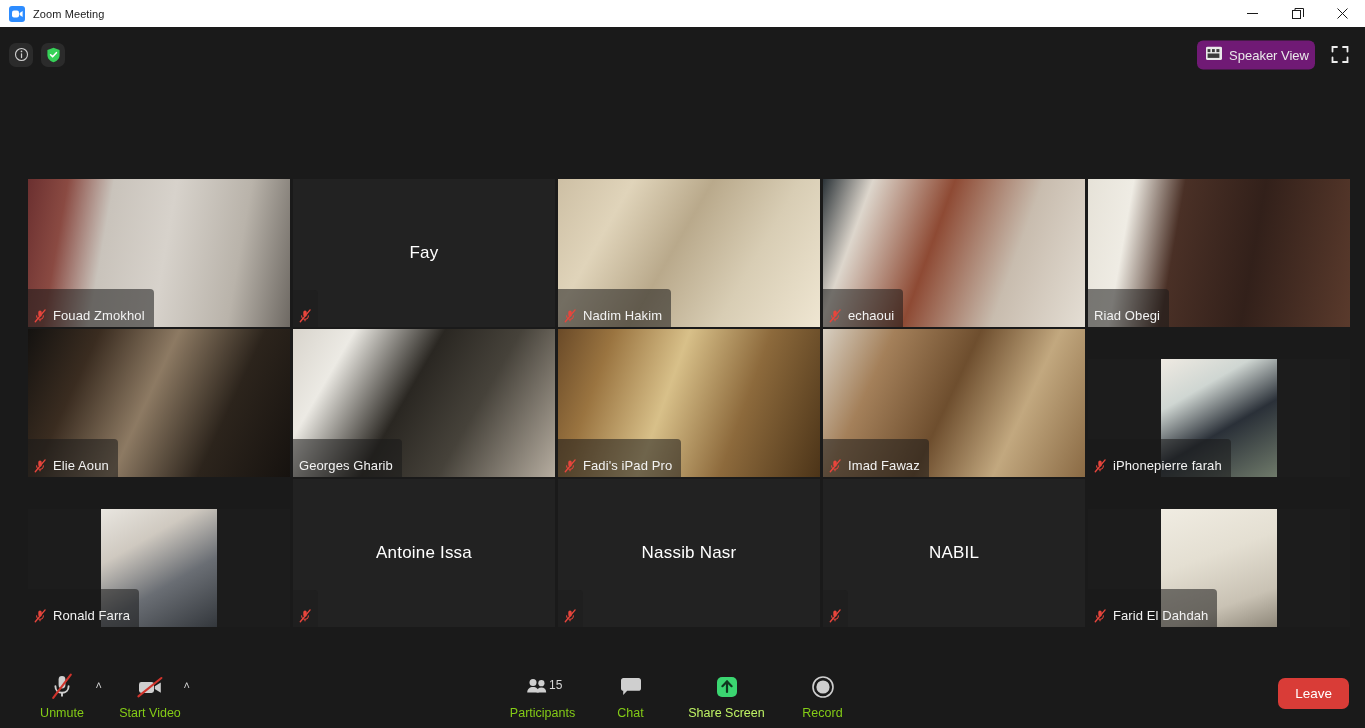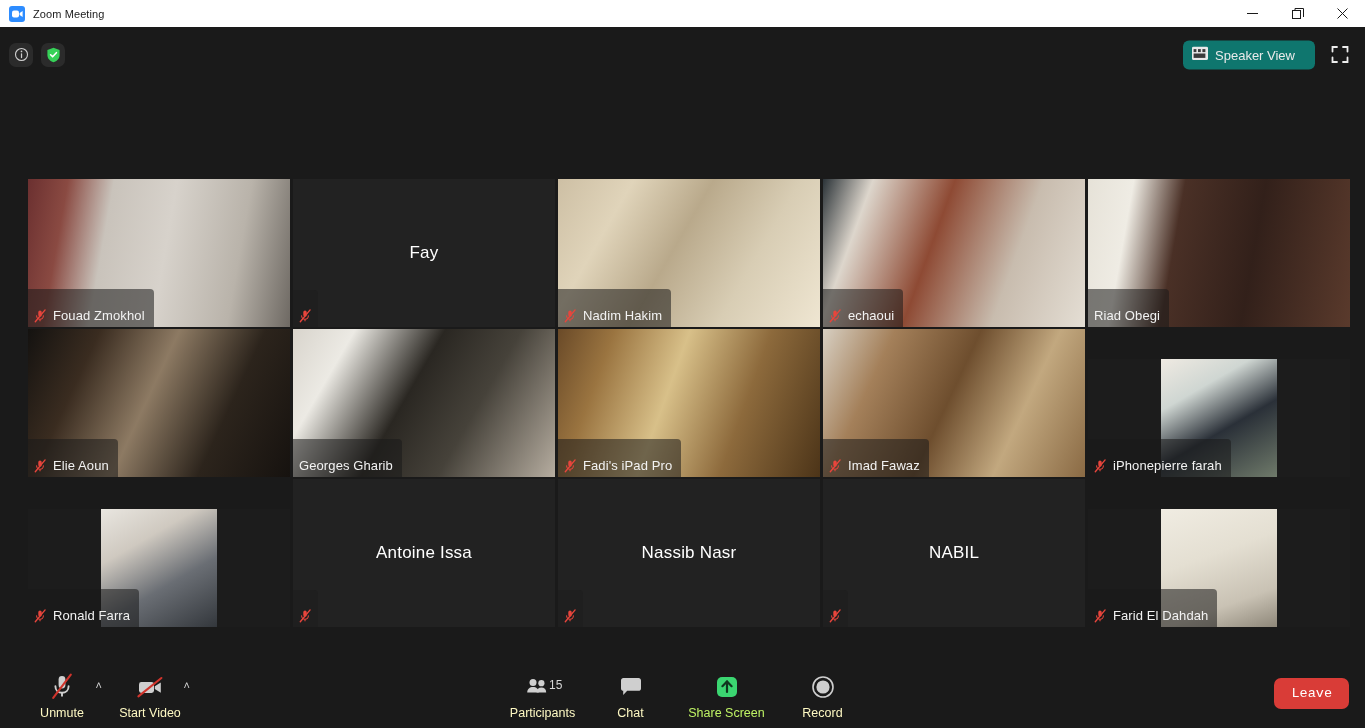--- a/index.html
+++ b/index.html
@@ -39,22 +39,22 @@
     width: 24px; height: 24px; border-radius: 7px; background: #2b2b2b;
     display: flex; align-items: center; justify-content: center;
   }
   .shieldbtn { background: #2b2b2b; }
   .topright {
     position: absolute; right: 10px; top: 50%; transform: translateY(-50%);
     display: flex; align-items: center; gap: 10px;
   }
   .speakerview {
     display: flex; align-items: center; gap: 7px;
-    background: #0f766e; border-radius: 6px;
-    padding: 6px 20px 6px 9px;
+    background: #701a75; border-radius: 6px;
+    padding: 6px 6px 6px 9px;
     color: #eaeaea; font-size: 13px;
   }
   .fullscreen-btn { padding: 4px 6px; display: flex; align-items: center; }
 
   
   .stage {
     position: relative;
     height: 576px;
   }
   .grid {
@@ -106,32 +106,32 @@
   }
   .tool-right { position: absolute; right: 16px; top: 20px; }
 
   .tool {
     width: 88px; display: flex; flex-direction: column;
     align-items: center; justify-content: flex-start;
     padding-top: 6px; position: relative;
     cursor: default;
   }
   .tool .glyph { height: 30px; display: flex; align-items: center; justify-content: center; }
-  .tool .lbl { font-size: 12.5px; color: #fef9c3; margin-top: 4px; white-space: nowrap; }
+  .tool .lbl { font-size: 12.5px; color: #84cc16; margin-top: 4px; white-space: nowrap; }
   .tool.green .lbl { color: #bef264; }
   .caret {
     position: absolute; right: 4px; top: 14px;
     color: #d6d6d6; font-size: 11px; line-height: 1;
   }
   .tool.wide { width: 104px; }
   .leave-btn {
     background: #d93c37; color: #ffffff;
     border: none; border-radius: 7px;
     padding: 8px 17px; font-size: 13.5px;
-    font-family: Liberation Mono, monospace;
+    font-family: Liberation Sans, sans-serif;
     cursor: pointer;
   }
 </style>
 </head>
 <body>
 
 <div class="titlebar">
   <div class="tb-icon">
     <svg width="11" height="8" viewBox="0 0 11 8">
       <rect x="0" y="0.5" width="7" height="7" rx="2" fill="#ffffff"></rect>

